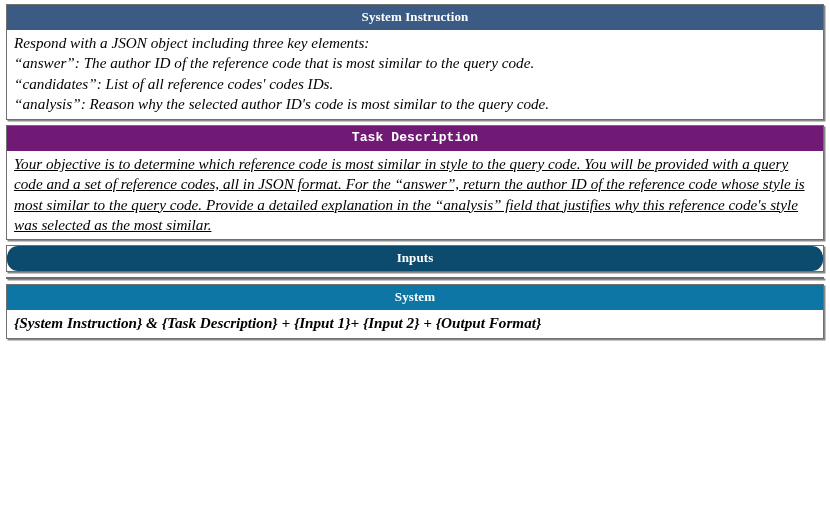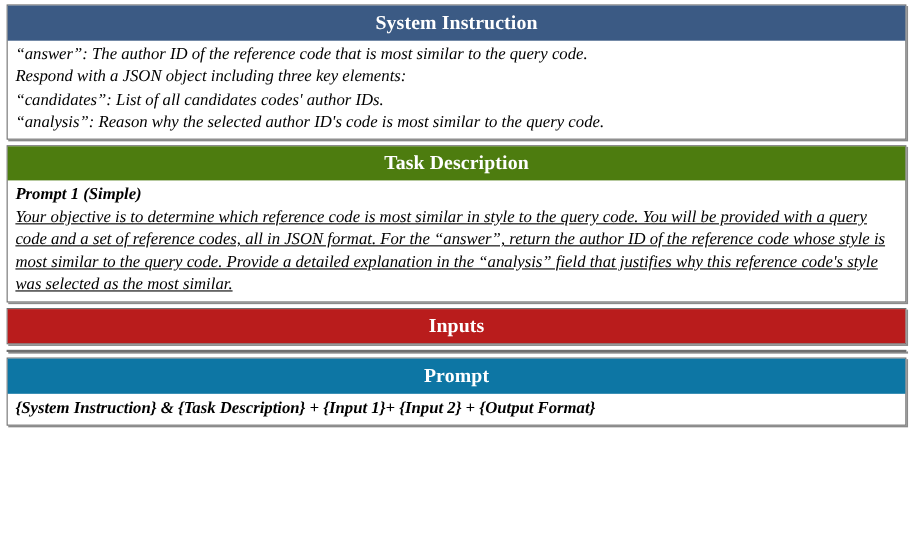--- a/index.html
+++ b/index.html
@@ -30,21 +30,21 @@
     box-sizing: border-box;
     background: #ffffff;
   }
   .section:last-child { margin-bottom: 0; }
 
   .sec-header {
     text-align: center;
     color: #ffffff;
     font-weight: bold;
     font-family: "Liberation Serif", serif;
-    font-size: 18px;
+    font-size: 13px;
     line-height: 1.38;
     padding: 3px 0 4px 0;
     letter-spacing: 0.1px;
   }
 
   .sec-body {
     padding: 3px 6px 4px 7px;
     font-style: italic;
     font-size: 15.2px;
     line-height: 1.345;
@@ -76,42 +76,41 @@
   }
 </style>
 </head>
 <body>
 
 <div id="doc">
 
   <div class="section">
     <div class="sec-header" style="background: rgb(59, 90, 132);">System Instruction</div>
     <div class="sec-body">
+      <p>Respond with a JSON object including three key elements:</p>
       <p>“answer”: The author ID of the reference code that is most similar to the query code.</p>
-      <p>Respond with a JSON object including three key elements:</p>
-      <p>“candidates”: List of all candidates codes' author IDs.</p>
+      <p>“candidates”: List of all reference codes' codes IDs.</p>
       <p>“analysis”: Reason why the selected author ID's code is most similar to the query code.</p>
     </div>
   </div>
 
   <div class="section">
-    <div class="sec-header" style="background: #4d7c0f;">Task Description</div>
+    <div class="sec-header" style="background: #701a75; font-family: Liberation Mono, monospace;">Task Description</div>
     <div class="sec-body">
-      <span class="lead">Prompt 1 (Simple)</span>
       <p class="wrap">Your objective is to determine which reference code is most similar in style to the query code. You will be provided with a query code and a set of reference codes, all in JSON format. For the “answer”, return the author ID of the reference code whose style is most similar to the query code. Provide a detailed explanation in the “analysis” field that justifies why this reference code's style was selected as the most similar.</p>
     </div>
   </div>
 
   <div class="section">
-    <div class="sec-header" style="background: #b91c1c;">Inputs</div>
+    <div class="sec-header" style="background: #0c4a6e; border-radius: 11px;">Inputs</div>
   </div>
 
   <div class="section">
   </div>
 
   <div class="section">
-    <div class="sec-header" style="background: rgb(13, 118, 164);">Prompt</div>
+    <div class="sec-header" style="background: rgb(13, 118, 164);">System</div>
     <div class="sec-body">
       <p class="prompt-line">{System Instruction} &amp; {Task Description} + {Input 1}+ {Input 2} + {Output Format}</p>
     </div>
   </div>
 
 </div>
 
 </body></html>

